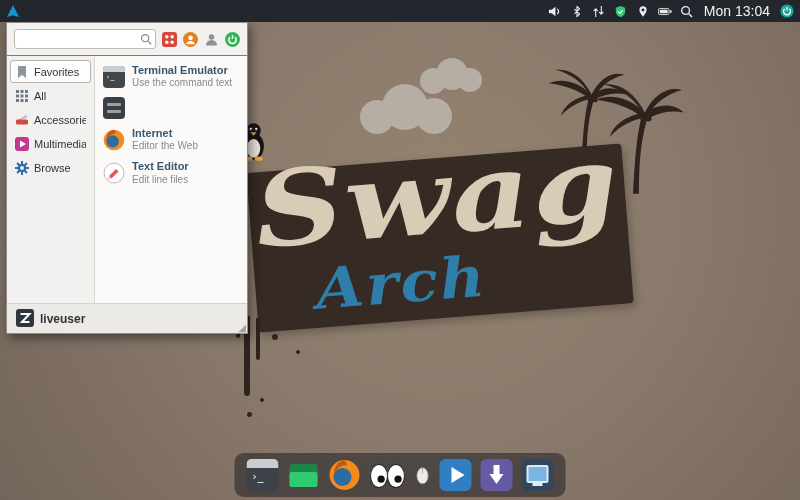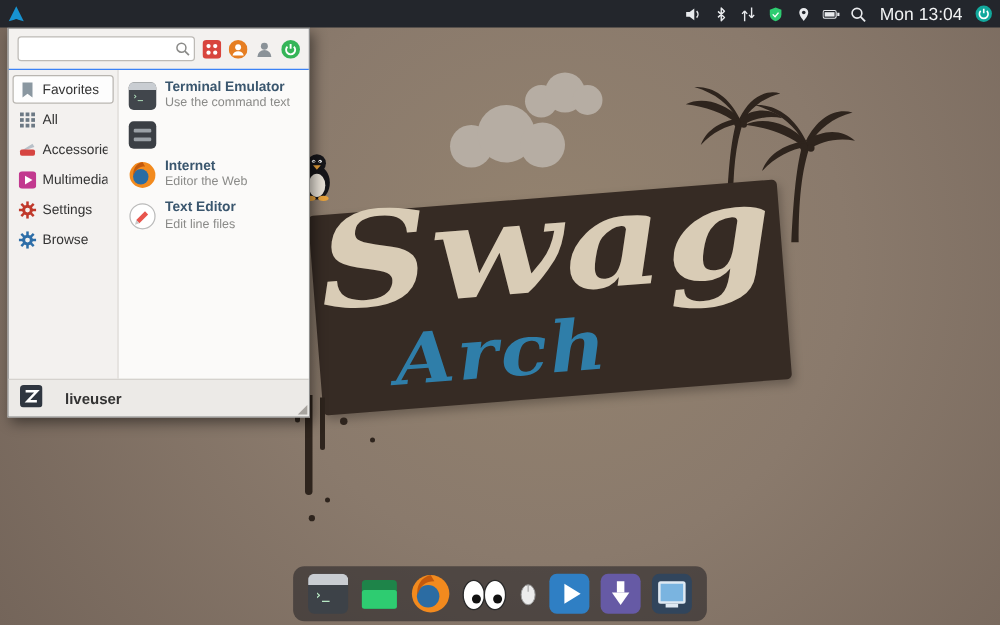--- a/index.html
+++ b/index.html
@@ -31,21 +31,21 @@
   .cat.sel { background:#fdfdfd; border-color:#b9b6b1; }
   .cat .cico { width:14px; height:14px; flex:0 0 14px; }
   .cat span.lbl { white-space:nowrap; overflow:hidden; }
   .apps { flex:1; background:#fbfaf9; padding:5px 4px; display:flex; flex-direction:column; gap:2px; overflow:hidden; }
   .app { display:flex; gap:7px; padding:3px 4px; border-radius:3px; cursor:pointer; align-items:center; }
   .app .aico { width:22px; height:22px; flex:0 0 22px; }
   .app .atxt { line-height:1.2; }
   .app .atitle { font-weight:bold; color:#3a566e; }
   .app .asub { color:#8a8a88; font-size:10px; }
   .menu-footer { height:30px; background:#eceae7; border-top:1px solid #d5d2ce;
-                 display:flex; align-items:center; gap:18px; padding:0 9px; position:relative; }
+                 display:flex; align-items:center; gap:6px; padding:0 9px; position:relative; }
   .menu-footer .user { font-weight:bold; color:#333; font-size:12px; }
   .grip { position:absolute; right:1px; bottom:0; color:#a6a39e; font-size:10px; line-height:10px; }
   .grip::after { content:"◢"; }
 
   
   .ic-term-sm { width:22px; height:22px; background:#41464c; border-radius:4px; position:relative; overflow:hidden; }
   .ic-term-sm::before { content:""; position:absolute; top:0; left:0; right:0; height:6px; background:#c9cdd2; }
   .ic-term-sm::after { content:"›_"; position:absolute; left:3px; top:7px; color:#bdf0c9; font:bold 7px "DejaVu Sans Mono",monospace; }
   .ic-drawer { width:22px; height:22px; background:#3b3f45; border-radius:4px; position:relative; }
   .ic-drawer::before { content:""; position:absolute; left:4px; right:4px; top:6px; height:3px; background:#9aa0a6; border-radius:1px; box-shadow:0 7px 0 #9aa0a6; }
@@ -308,35 +308,20 @@
             <svg width="14" height="14" viewBox="0 0 14 14">
                 <rect width="14" height="14" rx="3" fill="#c2398f"></rect>
                 <path d="M5 3.5 L11 7 L5 10.5z" fill="#fff"></path>
               </svg>
           </span>
             <span class="lbl">Multimedia</span>
         </div>
         <div class="cat">
           <span class="cico">
             <svg width="14" height="14" viewBox="0 0 14 14">
-                <g fill="#c0392b">
-                  <rect x="6" y="0" width="2" height="14"></rect>
-                  <rect x="0" y="6" width="14" height="2"></rect>
-                  <rect x="6" y="0" width="2" height="14" transform="rotate(45 7 7)"></rect>
-                  <rect x="0" y="6" width="14" height="2" transform="rotate(45 7 7)"></rect>
-                  <circle cx="7" cy="7" r="4.3"></circle>
-                </g>
-                <circle cx="7" cy="7" r="1.9" fill="#f3f1ef"></circle>
-              </svg>
-          </span>
-            <span class="lbl">Settings</span>
-        </div>
-        <div class="cat">
-          <span class="cico">
-            <svg width="14" height="14" viewBox="0 0 14 14">
                 <g fill="#2d6ea8">
                   <rect x="6" y="0" width="2" height="14"></rect>
                   <rect x="0" y="6" width="14" height="2"></rect>
                   <rect x="6" y="0" width="2" height="14" transform="rotate(45 7 7)"></rect>
                   <rect x="0" y="6" width="14" height="2" transform="rotate(45 7 7)"></rect>
                   <circle cx="7" cy="7" r="4.3"></circle>
                 </g>
                 <circle cx="7" cy="7" r="1.9" fill="#f3f1ef"></circle>
               </svg>
           </span>

